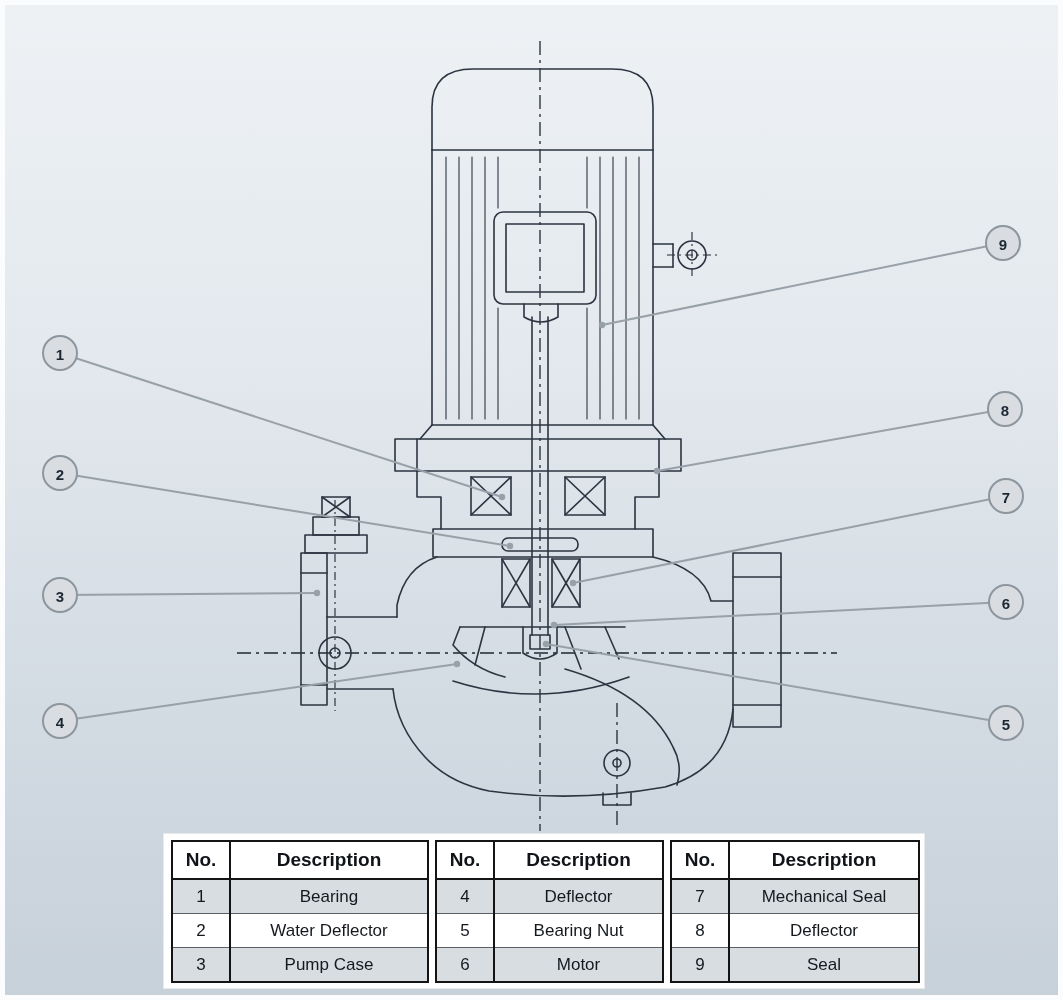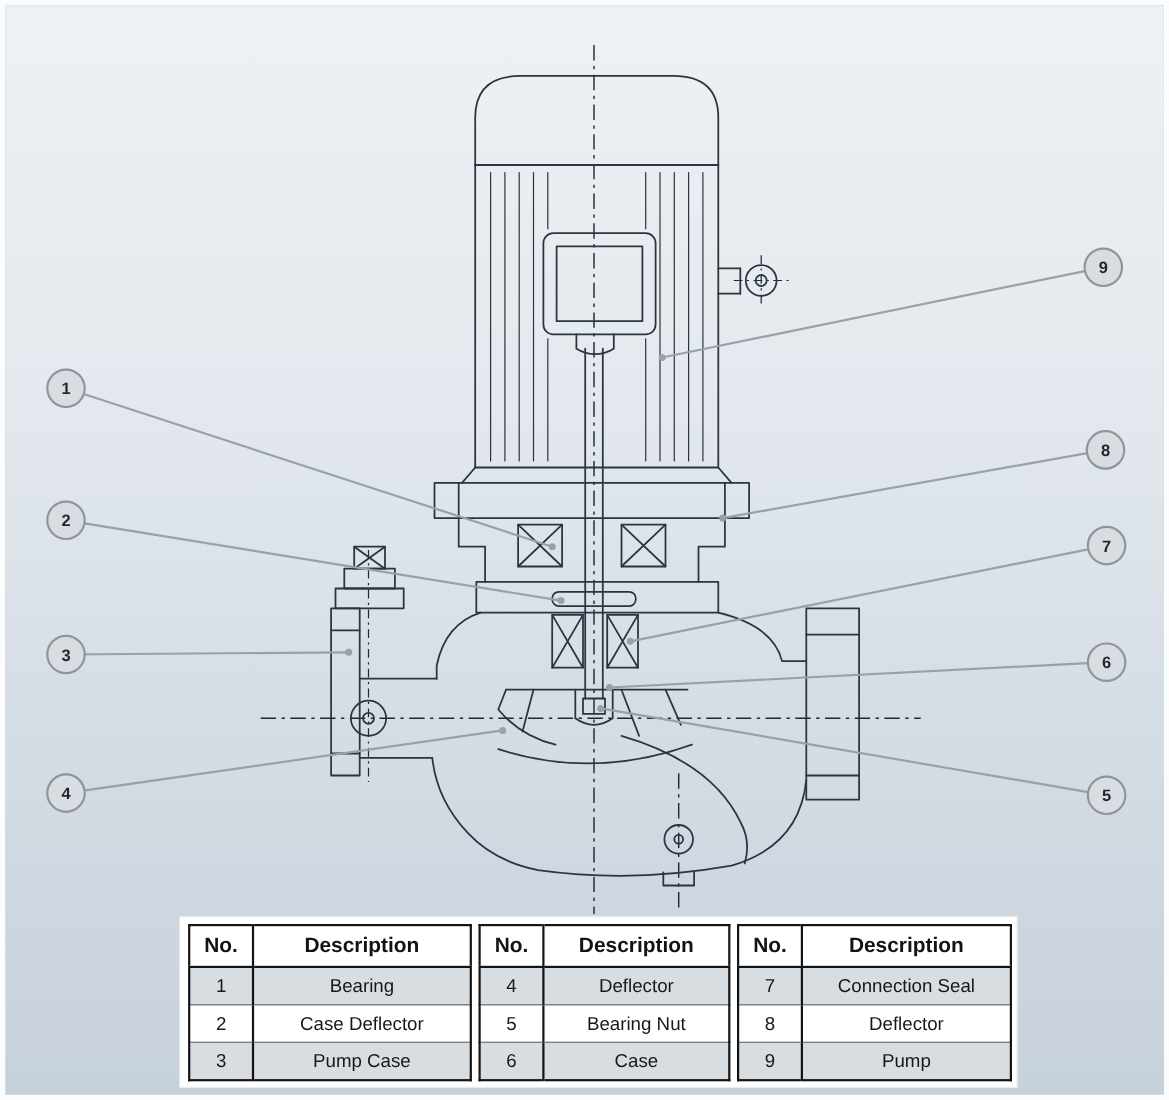--- a/index.html
+++ b/index.html
@@ -238,21 +238,21 @@
             <th class="col-desc">Description</th>
           </tr>
         </thead>
         <tbody>
           <tr class="shaded">
             <td class="col-no">1</td>
             <td class="col-desc">Bearing</td>
           </tr>
           <tr>
             <td class="col-no">2</td>
-            <td class="col-desc">Case Deflector</td>
+            <td class="col-desc">Water Deflector</td>
           </tr>
           <tr class="shaded">
             <td class="col-no">3</td>
             <td class="col-desc">Pump Case</td>
           </tr>
         </tbody>
       </table>
     </div>
   <div class="table-slot slot-1">
       <table class="parts-table">
@@ -266,43 +266,43 @@
           <tr class="shaded">
             <td class="col-no">4</td>
             <td class="col-desc">Deflector</td>
           </tr>
           <tr>
             <td class="col-no">5</td>
             <td class="col-desc">Bearing Nut</td>
           </tr>
           <tr class="shaded">
             <td class="col-no">6</td>
-            <td class="col-desc">Case</td>
+            <td class="col-desc">Motor</td>
           </tr>
         </tbody>
       </table>
     </div>
   <div class="table-slot slot-2">
       <table class="parts-table">
         <thead>
           <tr>
             <th class="col-no">No.</th>
             <th class="col-desc">Description</th>
           </tr>
         </thead>
         <tbody>
           <tr class="shaded">
             <td class="col-no">7</td>
-            <td class="col-desc">Connection Seal</td>
+            <td class="col-desc">Mechanical Seal</td>
           </tr>
           <tr>
             <td class="col-no">8</td>
             <td class="col-desc">Deflector</td>
           </tr>
           <tr class="shaded">
             <td class="col-no">9</td>
-            <td class="col-desc">Pump</td>
+            <td class="col-desc">Seal</td>
           </tr>
         </tbody>
       </table>
     </div>
 
 </div>
 
 </body></html>

